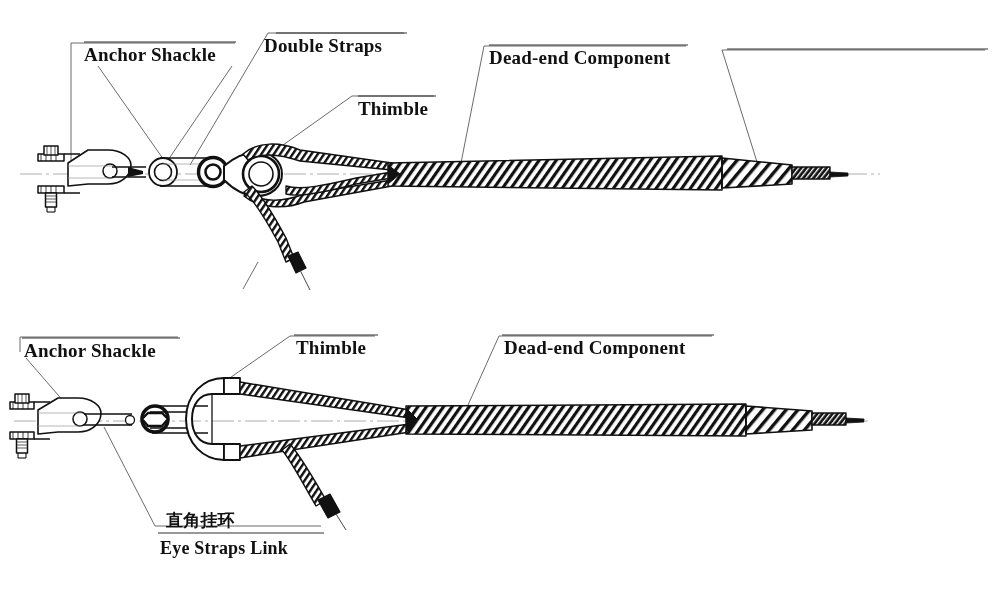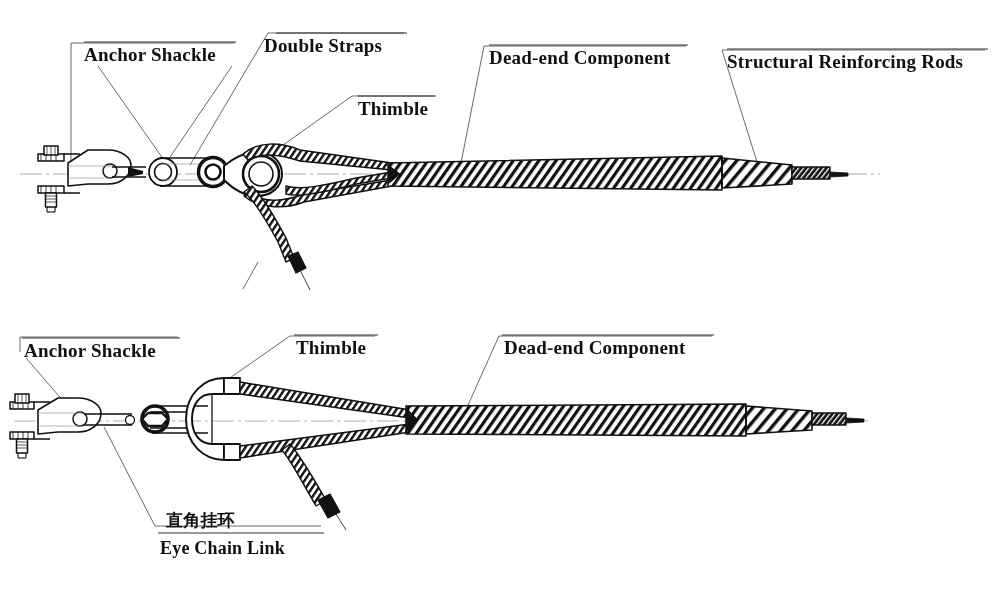--- a/index.html
+++ b/index.html
@@ -248,27 +248,26 @@
       </g>
     </g>
   </svg>
 
   <div class="lbl" style="left:84px;top:45px;">Anchor Shackle</div>
 
   <div class="lbl" style="left:264px;top:36px;">Double Straps</div>
 
   <div class="lbl" style="left:489px;top:48px;">Dead-end Component</div>
 
-  <div class="lbl" style="left:727px;top:52px;">Structural Reinforcing Rods</div>
 
   <div class="lbl" style="left:358px;top:99px;">Thimble</div>
 
   <div class="lbl" style="left:24px;top:341px;">Anchor Shackle</div>
 
   <div class="lbl" style="left:296px;top:338px;">Thimble</div>
 
   <div class="lbl" style="left:504px;top:338px;">Dead-end Component</div>
 
   <div class="lbl cn" style="left:166px;top:512px;">直角挂环</div>
 
-  <div class="lbl sm" style="left:160px;top:539px;">Eye Chain Link</div>
+  <div class="lbl sm" style="left:160px;top:539px;">Eye Straps Link</div>
 
 </div>
 
 </body></html>

